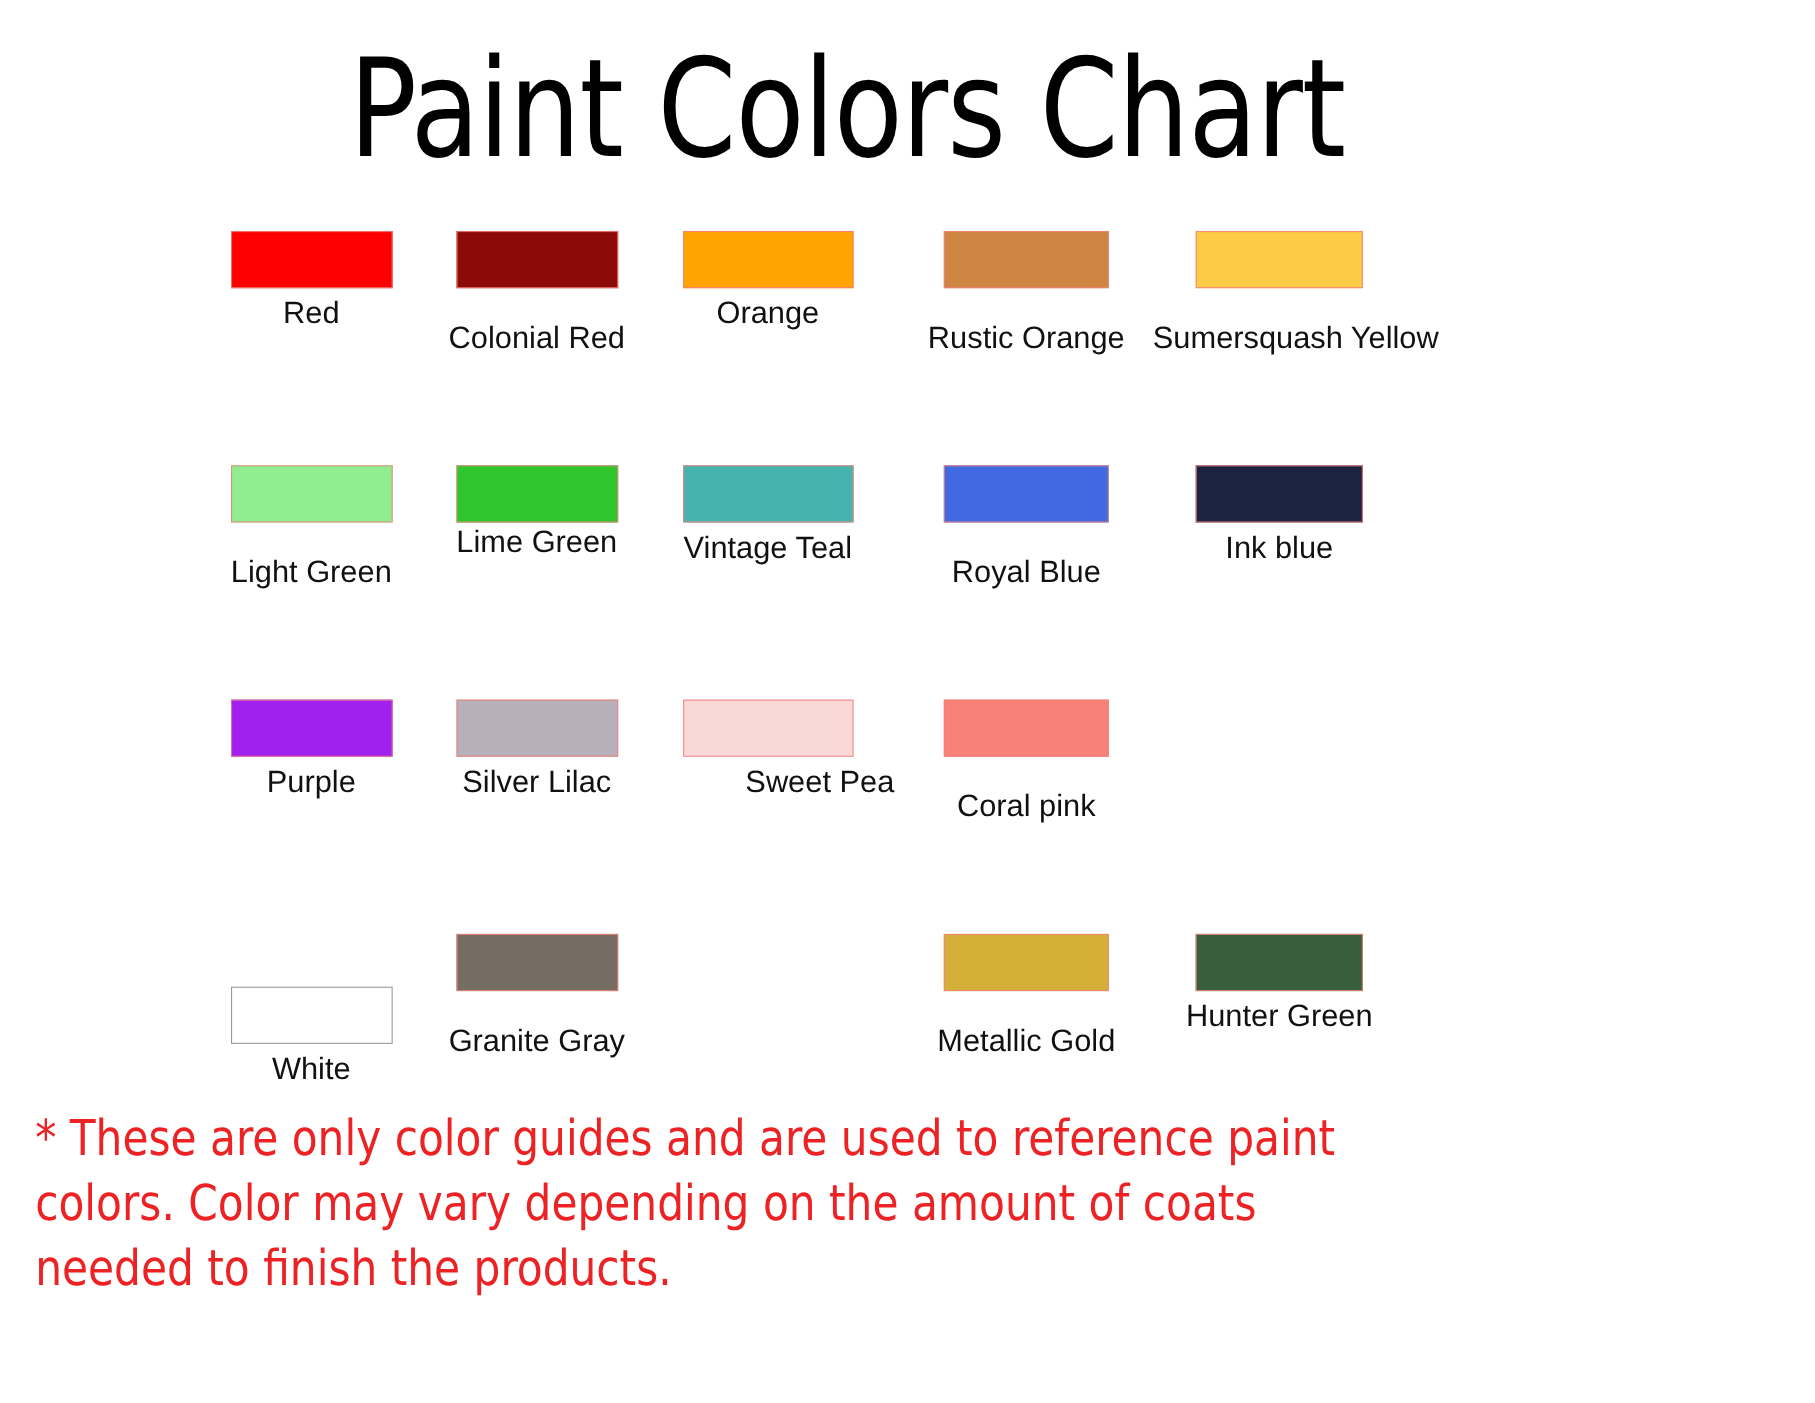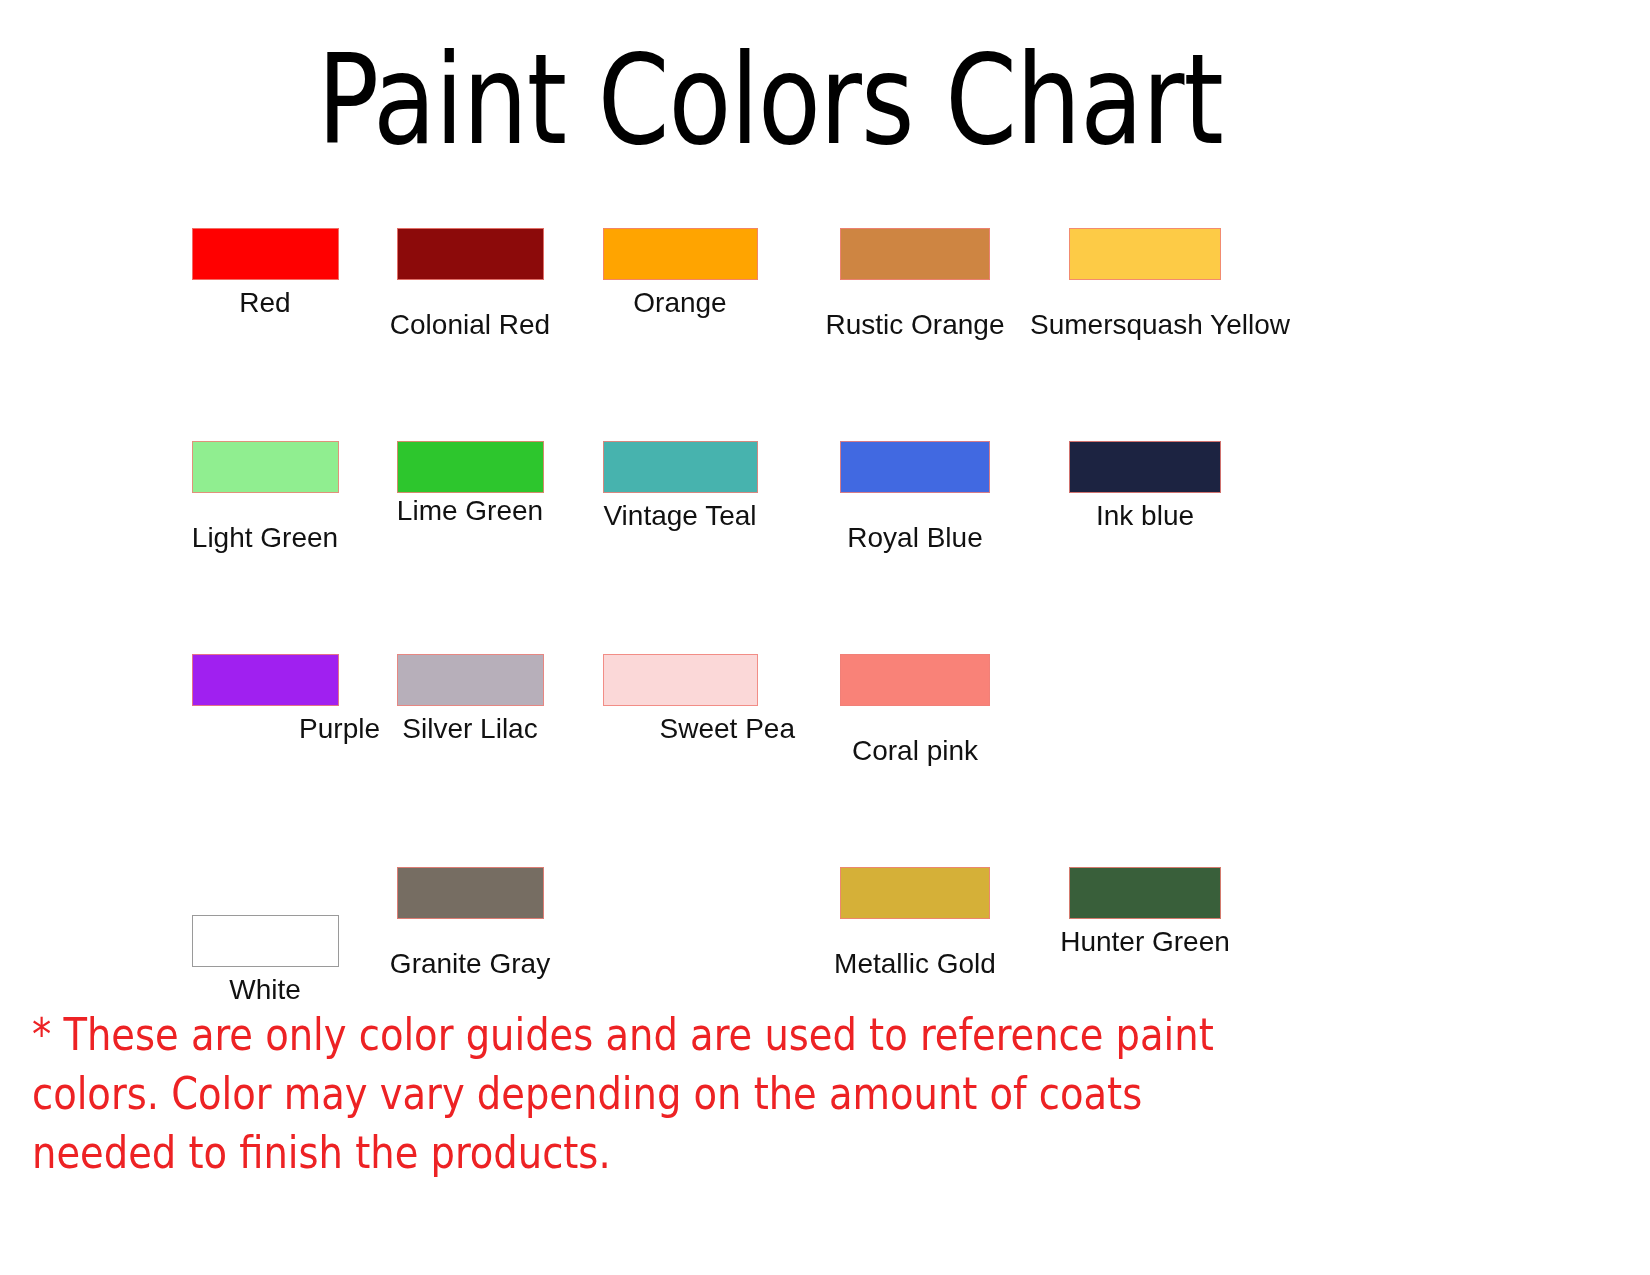--- a/index.html
+++ b/index.html
@@ -37,22 +37,23 @@
     letter-spacing: -1px;
     white-space: nowrap;
     transform: scaleX(0.92);
     transform-origin: center top;
   }
 
   
   #swatch-grid {
     position: absolute;
     left: 0;
-    top: 228px;
+    top: 210px;
     width: 1540px;
+    padding-left: 18px;
   }
 
   .swatch-row {
     position: relative;
     height: 213px;
   }
 
   .swatch-cell {
     position: absolute;
     top: 0;
@@ -147,21 +148,21 @@
         <div class="swatch-cell nudge-down" style="left: 800px;">
           <div class="swatch-chip" style="width: 150px; background: rgb(65, 105, 225);"></div>
           <div class="swatch-label">Royal Blue</div>
         </div>
         <div class="swatch-cell " style="left: 1030px;">
           <div class="swatch-chip" style="width: 152px; background: rgb(28, 35, 65);"></div>
           <div class="swatch-label">Ink blue</div>
         </div>
       </div>
       <div class="swatch-row">
-        <div class="swatch-cell " style="left: 150px; text-align: right;">
+        <div class="swatch-cell " style="left: 150px;">
           <div class="swatch-chip" style="width: 147px; background: rgb(160, 32, 240);"></div>
           <div class="swatch-label">Purple</div>
         </div>
         <div class="swatch-cell " style="left: 355px;">
           <div class="swatch-chip" style="width: 147px; background: rgb(183, 175, 186);"></div>
           <div class="swatch-label">Silver Lilac</div>
         </div>
         <div class="swatch-cell " style="left: 565px; text-align: right;">
           <div class="swatch-chip" style="width: 155px; background: rgb(251, 216, 216);"></div>
           <div class="swatch-label">Sweet Pea</div>

